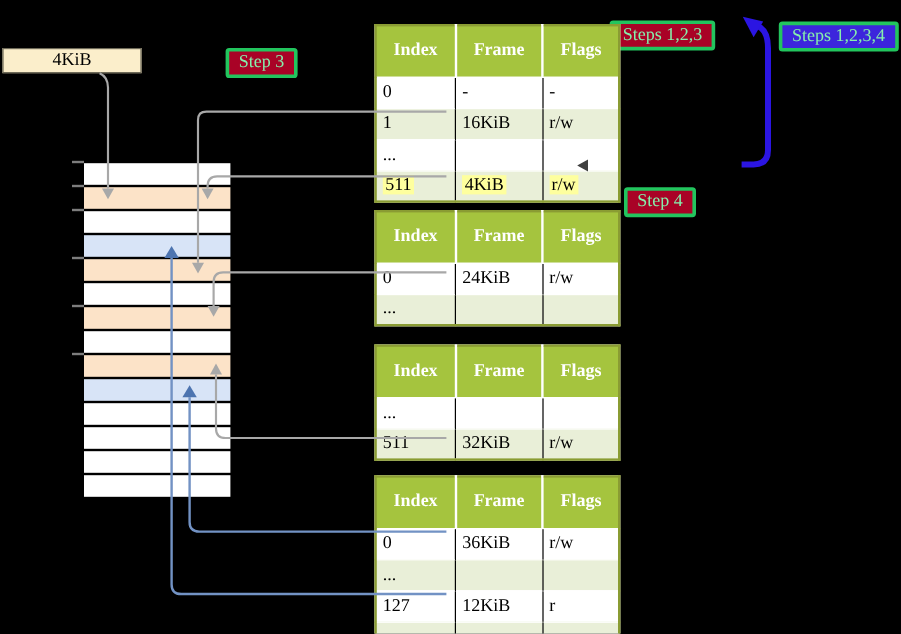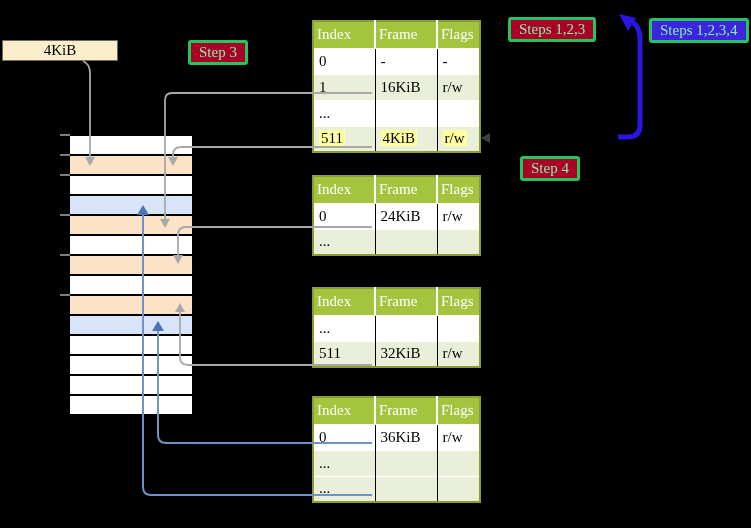--- a/index.html
+++ b/index.html
@@ -37,22 +37,22 @@
   .mrow.peach{background:var(--peach);}
   .mrow.blue{background:var(--light-blue);}
   
   .tablewrap{position:absolute;}
   table.ptable{
     border-collapse:collapse;table-layout:fixed;
     border:2px solid var(--table-border);background:#fff;
     font-size:15px;
   }
   .ptable th{
-    background:var(--header-green);color:#fff;font-weight:400;
-    text-align:left;padding:0 3px;height:27px;box-sizing:border-box;
+    background:var(--header-green);color:#fff;font-weight:700;
+    text-align:left;padding:0 14px;height:43px;box-sizing:border-box;
     border-left:2px solid #fff;
   }
   .ptable th:first-child{border-left:none;}
   .ptable td{
     color:#000;text-align:left;padding:0 5px;height:26px;box-sizing:border-box;
     border-left:1.5px solid #000;border-top:1.5px solid #fff;
     background:var(--row-white);white-space:nowrap;
   }
   .ptable td:first-child{border-left:none;}
   .ptable tr.alt td{background:var(--row-green);}
@@ -201,20 +201,25 @@
       <tr>
         <td>0</td>
         <td>36KiB</td>
         <td>r/w</td>
       </tr>
       <tr class="alt">
         <td>...</td>
         <td></td>
         <td></td>
       </tr>
+      <tr>
+        <td>127</td>
+        <td>12KiB</td>
+        <td>r</td>
+      </tr>
       <tr class="alt">
         <td>...</td>
         <td></td>
         <td></td>
       </tr>
     </tbody>
   </table>
 </div>
 
 <svg id="overlay" width="751" height="528" viewBox="0 0 751 528">

